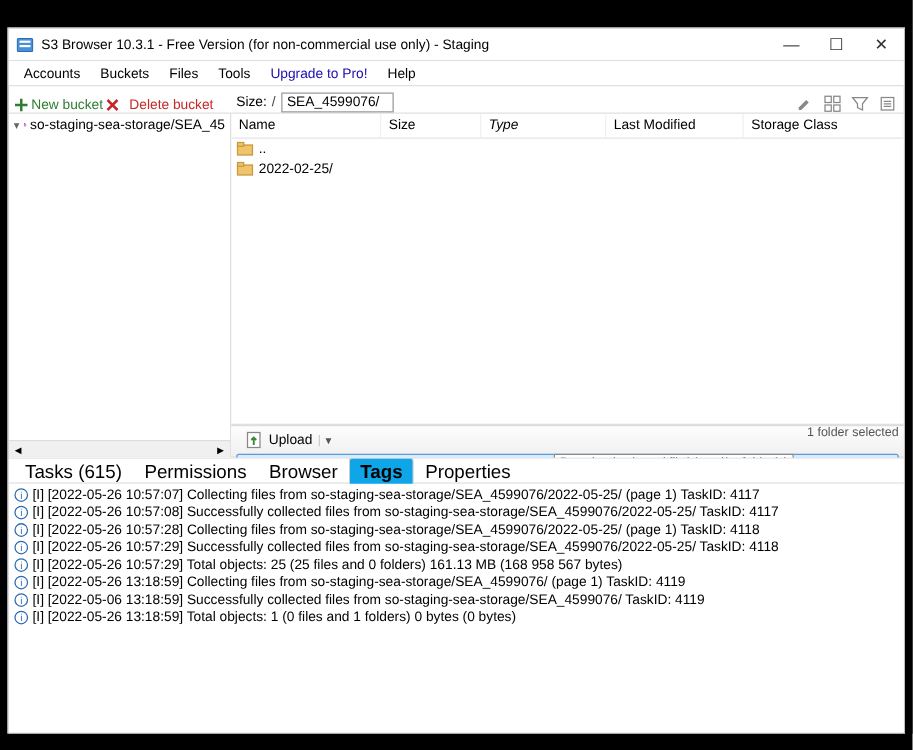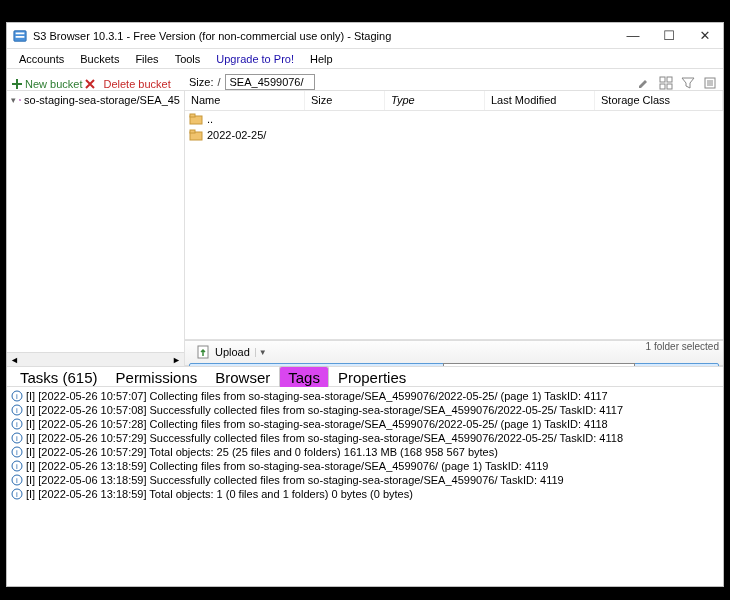--- a/index.html
+++ b/index.html
@@ -45,21 +45,21 @@
   .actionbar { display: flex; height: 26px; background: linear-gradient(#fdfdfd,#f0f0f0); border-top: 1px solid #ddd; border-bottom: 1px solid #ddd; padding: 0 4px; position: relative; flex-direction: column; }
   .abtn { display: flex; align-items: center; gap: 3px; padding: 2px 6px; border: 1px solid transparent; border-radius: 2px; cursor: default; font-size: 11px;}
   .abtn.sel { border: 1px solid #5a9bd8; background: linear-gradient(#d9ecff,#b8daff); }
   .abtn .aico { width: 16px; height: 16px; }
   .drop { width: 8px; font-size: 8px; color: #555; border-left: 1px solid #ccc; padding-left: 3px; margin-left: 2px;}
   .tooltip { position: absolute; left: 258px; top: 22px; background: #fff; border: 1px solid #888; padding: 1px 4px; font-size: 10px; white-space: nowrap; }
   .folder-sel { position: absolute; right: 4px; font-size: 10px; color: #555; }
   .bottom { height: 220px; display: flex; flex-direction: column; border-top: 1px solid #ddd; }
   .tabs { display: flex; align-items: center; height: 20px; background: #fff; padding: 0 4px; border-bottom: 1px solid #ddd; font-size: 15px;}
   .tab { padding: 2px 8px; border: 1px solid transparent; border-bottom: none; cursor: default; }
-  .tab.active { border: 1px solid #ccc; border-bottom: 1px solid #fff; background: #d946ef; border-radius: 3px 3px 0 0; margin-bottom: -1px;}
+  .tab.active { border: 1px solid #ccc; border-bottom: 1px solid #fff; background: #0ea5e9; border-radius: 3px 3px 0 0; margin-bottom: -1px; font-weight: bold;}
   .log { flex: 1; overflow: auto; padding: 2px 4px; background: #fff; font-size: 11px; line-height: 14px; }
   .log-row { display: flex; align-items: flex-start; gap: 3px; white-space: nowrap; }
   .log-ico { width: 12px; height: 12px; flex-shrink: 0; margin-top:1px;}
   svg { display: block; }
 </style>
 </head>
 <body>
 
 <div class="window">
   <div class="titlebar">

